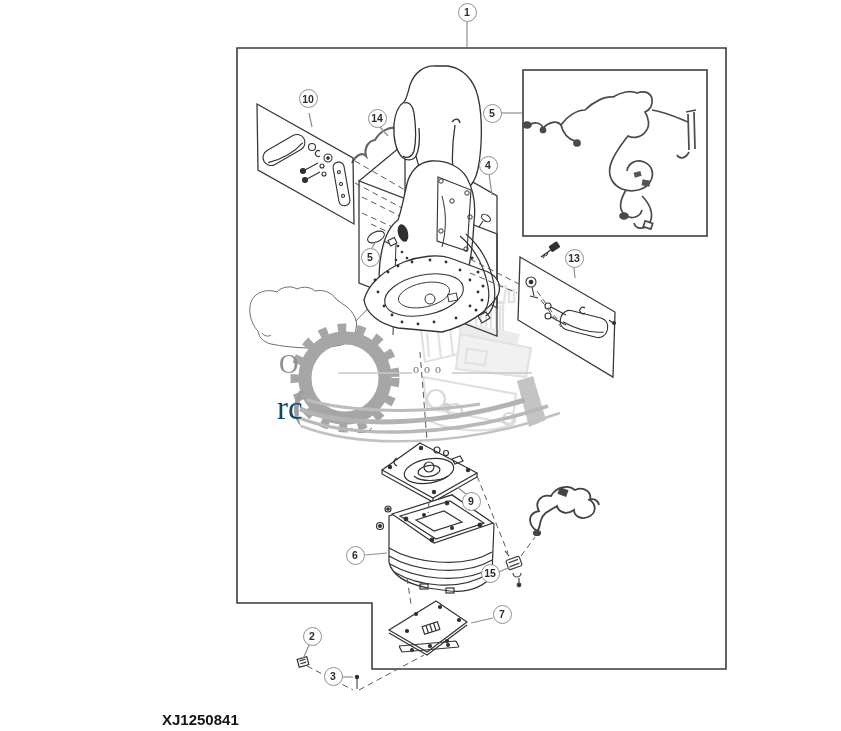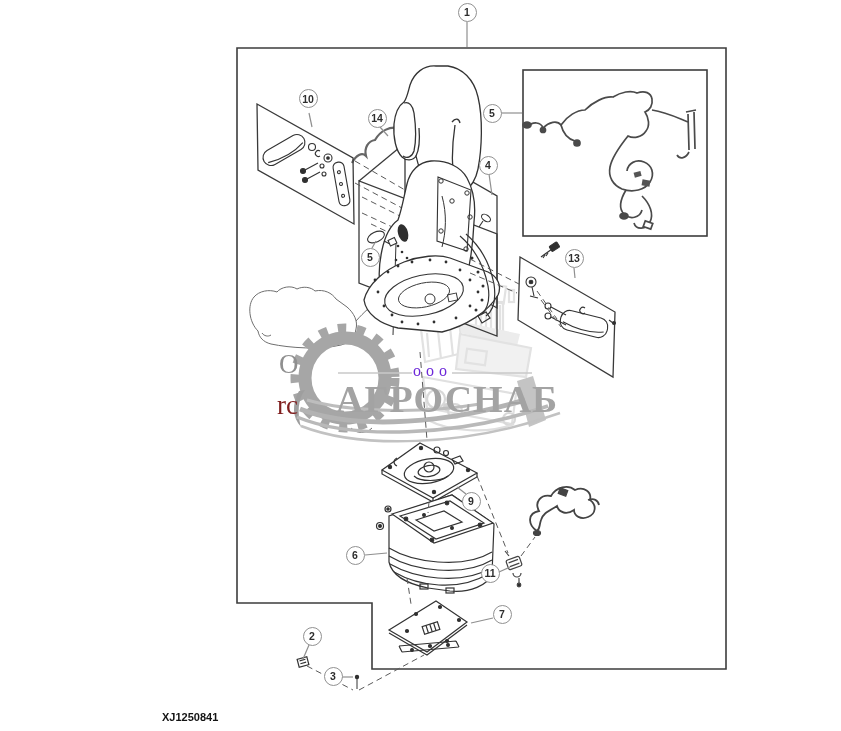--- a/index.html
+++ b/index.html
@@ -3,27 +3,27 @@
 <meta charset="utf-8">
 <style>
   html,body{margin:0;padding:0;background:#fff;}
   body{width:841px;height:731px;position:relative;overflow:hidden;
        font-family:"Liberation Sans","DejaVu Sans",sans-serif;}
   .stage{position:absolute;inset:0;}
   svg{position:absolute;left:0;top:0;}
   .wm-text{position:absolute;color:#a6a6a6;font-family:"Liberation Serif","DejaVu Serif",serif;
            user-select:none;white-space:nowrap;}
   .wm-brand{left:336px;top:377px;font-size:38px;font-weight:bold;color:#a3a3a3;letter-spacing:1px;}
-  .wm-ooo{left:413px;top:362px;font-size:16px;color:#6d28d9;letter-spacing:5px;}
+  .wm-ooo{left:413px;top:362px;font-size:12px;color:#737373;letter-spacing:5px;}
   .wm-frag-top{left:279px;top:349px;font-size:27px;color:#8f8f8f;}
-  .wm-frag-bottom{left:277px;top:390px;font-size:27px;color:#7f1d1d;}
+  .wm-frag-bottom{left:277px;top:390px;font-size:33px;color:#0c4a6e;}
   .callout{position:absolute;width:19px;height:19px;border:1.4px solid #919191;border-radius:50%;
            background:#fff;box-sizing:border-box;display:flex;align-items:center;justify-content:center;
            font-size:10.5px;font-weight:700;color:#2d2d2d;z-index:30;cursor:pointer;}
-  .drawing-code{position:absolute;left:162px;top:711px;font-size:11px;font-weight:bold;color:#141414;z-index:25;}
+  .drawing-code{position:absolute;left:162px;top:711px;font-size:15px;font-weight:bold;color:#141414;z-index:25;}
   .lineart{z-index:20;}
   .underlay{z-index:5;}
   .wmlayer{z-index:10;}
 </style>
 </head>
 <body>
 
 <div class="stage">
 
   <svg class="underlay" width="841" height="731" viewBox="0 0 841 731">
@@ -60,21 +60,20 @@
       <path d="M301,426 C360,449 465,447 560,413" stroke="#c2c2c2" stroke-width="2.5" fill="none"></path>
       <path d="M307,400 C350,412 420,414 480,404" stroke="#bdbdbd" stroke-width="3" fill="none"></path>
       <path d="M338,373 L412,373 M452,373 L532,373" stroke="#c9c9c9" stroke-width="1.5"></path>
     </g>
   </svg>
 
   <div class="wmlayer" style="position:absolute;inset:0;pointer-events:none;">
     <div class="wm-text wm-frag-top">O</div>
     <div class="wm-text wm-frag-bottom">rc</div>
     <div class="wm-text wm-ooo">ооо</div>
-    <div class="wm-text wm-brand">АГРОСНАБ</div>
   </div>
 
   <svg class="lineart" width="841" height="731" viewBox="0 0 841 731">
 
     <path d="M237,48 V603 H372 V669 H726 V48 Z" fill="none" stroke="#3d3d3d" stroke-width="1.6"></path>
 
     <rect x="523" y="70" width="184" height="166" fill="none" stroke="#3d3d3d" stroke-width="1.6"></rect>
 
     <g stroke="#3a3a3a" stroke-width="1.3" fill="none">
       <polygon points="405,143 497,196 497,308 405,255"></polygon>
@@ -381,17 +380,17 @@
   <div class="callout" style="left:367.5px;top:108.5px;">
       <span>14</span>
     </div>
   <div class="callout" style="left:360.5px;top:247.5px;">
       <span>5</span>
     </div>
   <div class="callout" style="left:564.5px;top:248.5px;">
       <span>13</span>
     </div>
   <div class="callout" style="left:480.5px;top:563.5px;">
-      <span>11</span>
+      <span>15</span>
     </div>
 
   <div class="drawing-code">XJ1250841</div>
 </div>
 
 </body></html>

